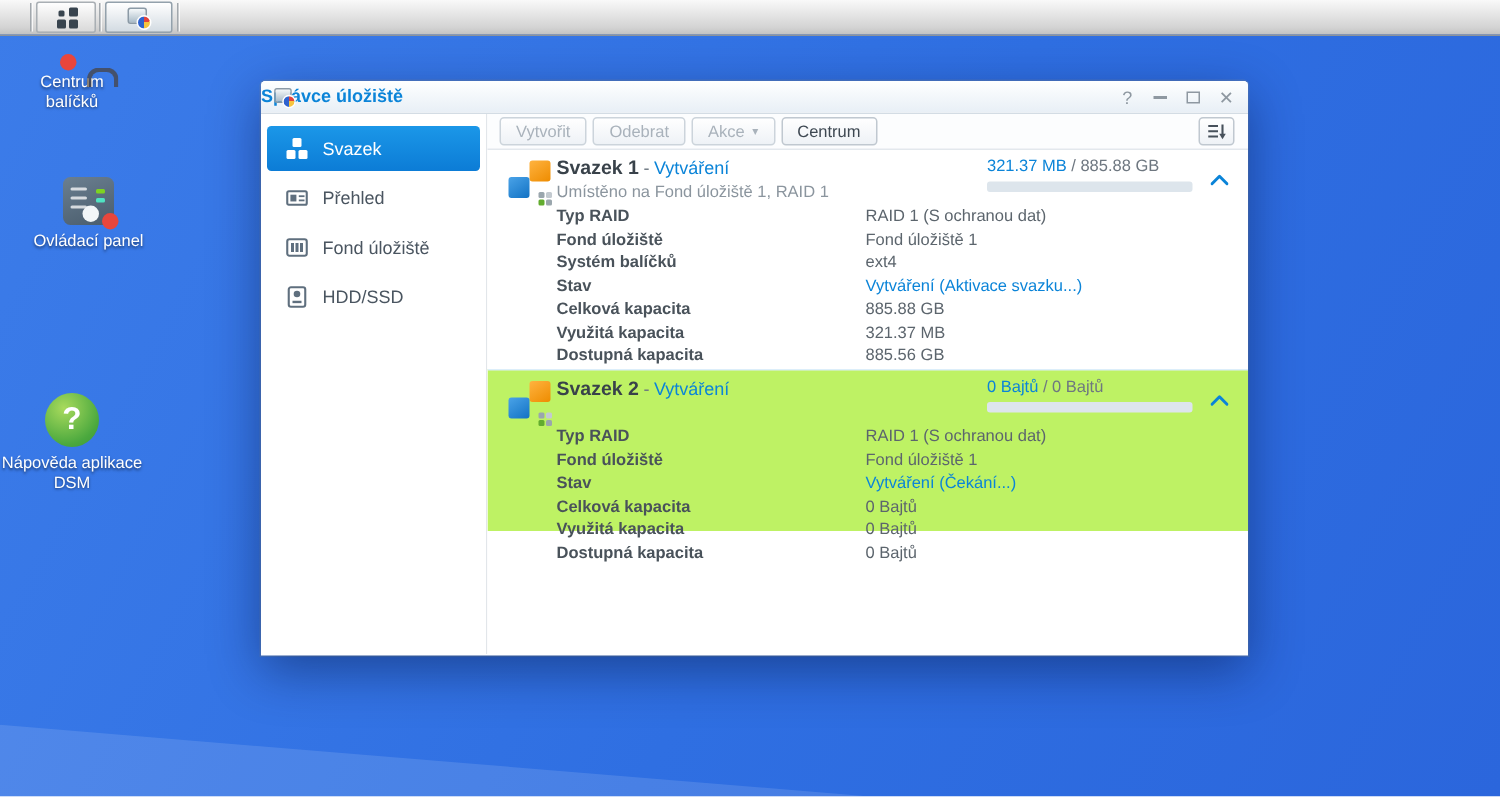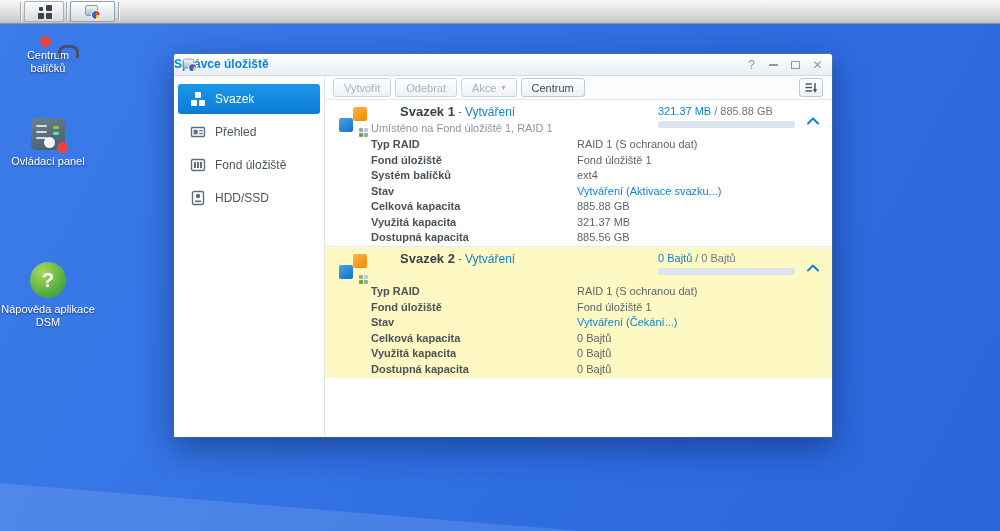--- a/index.html
+++ b/index.html
@@ -97,35 +97,35 @@
             display:inline-flex; align-items:center; gap:5px; cursor:default; }
   .tb-btn.enabled { color:#3e4852; border-color:#c0c8d0; cursor:pointer; }
   .caret { font-size:8px; line-height:1; }
   .sort-btn { position:absolute; right:9px; top:2px; width:24px; height:19px; border:1px solid #c0c8d0;
               border-radius:3px; background:linear-gradient(#ffffff,#eef2f6);
               display:flex; align-items:center; justify-content:center; cursor:pointer; }
 
   .scroll { flex:1; position:relative; overflow:hidden; background:#fff; }
   .vpanel { position:relative; }
   .vpanel.v1 { height:146px; background:#fff; }
-  .vpanel.v2 { height:132px; background:#fef9c3; border-top:1px solid #dceefa; }
+  .vpanel.v2 { height:108px; background:#bef264; border-top:1px solid #dceefa; }
 
   .vol-icon { position:absolute; left:14px; top:7px; width:30px; height:30px; }
   .cube { position:absolute; width:14px; height:14px; border-radius:2px; }
   .cube.c-orange { right:2px; top:0; background:linear-gradient(145deg,#ffb340,#ee8c00); }
   .cube.c-blue   { left:0; top:11px; background:linear-gradient(145deg,#4aa3e8,#1272c4); }
   .dots { position:absolute; right:1px; bottom:0; width:9px; height:9px; }
   .dots i { position:absolute; width:4px; height:4px; border-radius:1px; background:#9aa6ad; }
   .dots i:nth-child(2) { left:5px; background:#c3cad0; }
   .dots i:nth-child(3) { top:5px; background:#62ac2f; }
   .dots i:nth-child(4) { top:5px; left:5px; background:#9aa6ad; }
 
   .vhead { position:absolute; left:46px; top:4px; }
   .vtitle { font-size:13px; color:#39424a; }
-  .vtitle .vname { font-weight:bold;margin-left:29px; }
+  .vtitle .vname { font-weight:bold; }
   .vtitle .vsep { color:#6b7680; font-size:12px; margin:0 3px; }
   .vtitle .vstatus { color:#0b84d8; font-size:12px; }
   .vsub { font-size:11px; color:#8b959e; margin-top:3px; }
 
   .usage { position:absolute; left:333px; top:5px; width:160px; font-size:11px; color:#6e7780; }
   .usage .used { color:#0b84d8; }
   .usage .slash { margin:0 3px; }
   .pbar { margin-top:4px; width:137px; height:7px; background:#dde5ec; border-radius:2px; overflow:hidden; }
   .pfill { height:100%; background:#2b9be0; width:0; }
   .chev { position:absolute; right:13px; top:11px; width:12px; height:10px; cursor:pointer; }
@@ -158,21 +158,21 @@
           <i class="sm-disk"></i>
           <i class="sm-pie"></i>
         </span>
     </div>
   </div>
 
   <div class="shortcut" style="left:16px; top:44px; width:64px;">
     <span class="ic-package"><i class="badge-dot"></i></span>
     <div class="sc-label">Centrum balíčků</div>
   </div>
-  <div class="shortcut" style="left:5px; top:118px; width:86px;">
+  <div class="shortcut" style="left:16px; top:118px; width:86px;">
     <span class="ic-control">
       <i class="cp-line cp-l1"></i>
         <i class="cp-line cp-l2"></i>
         <i class="cp-line cp-l3"></i>
       <i class="cp-dot cp-g"></i>
         <i class="cp-dot cp-t"></i>
         <i class="cp-circle"></i>
       <i class="badge-dot"></i>
     </span>
     <div class="sc-label">Ovládací panel</div>

